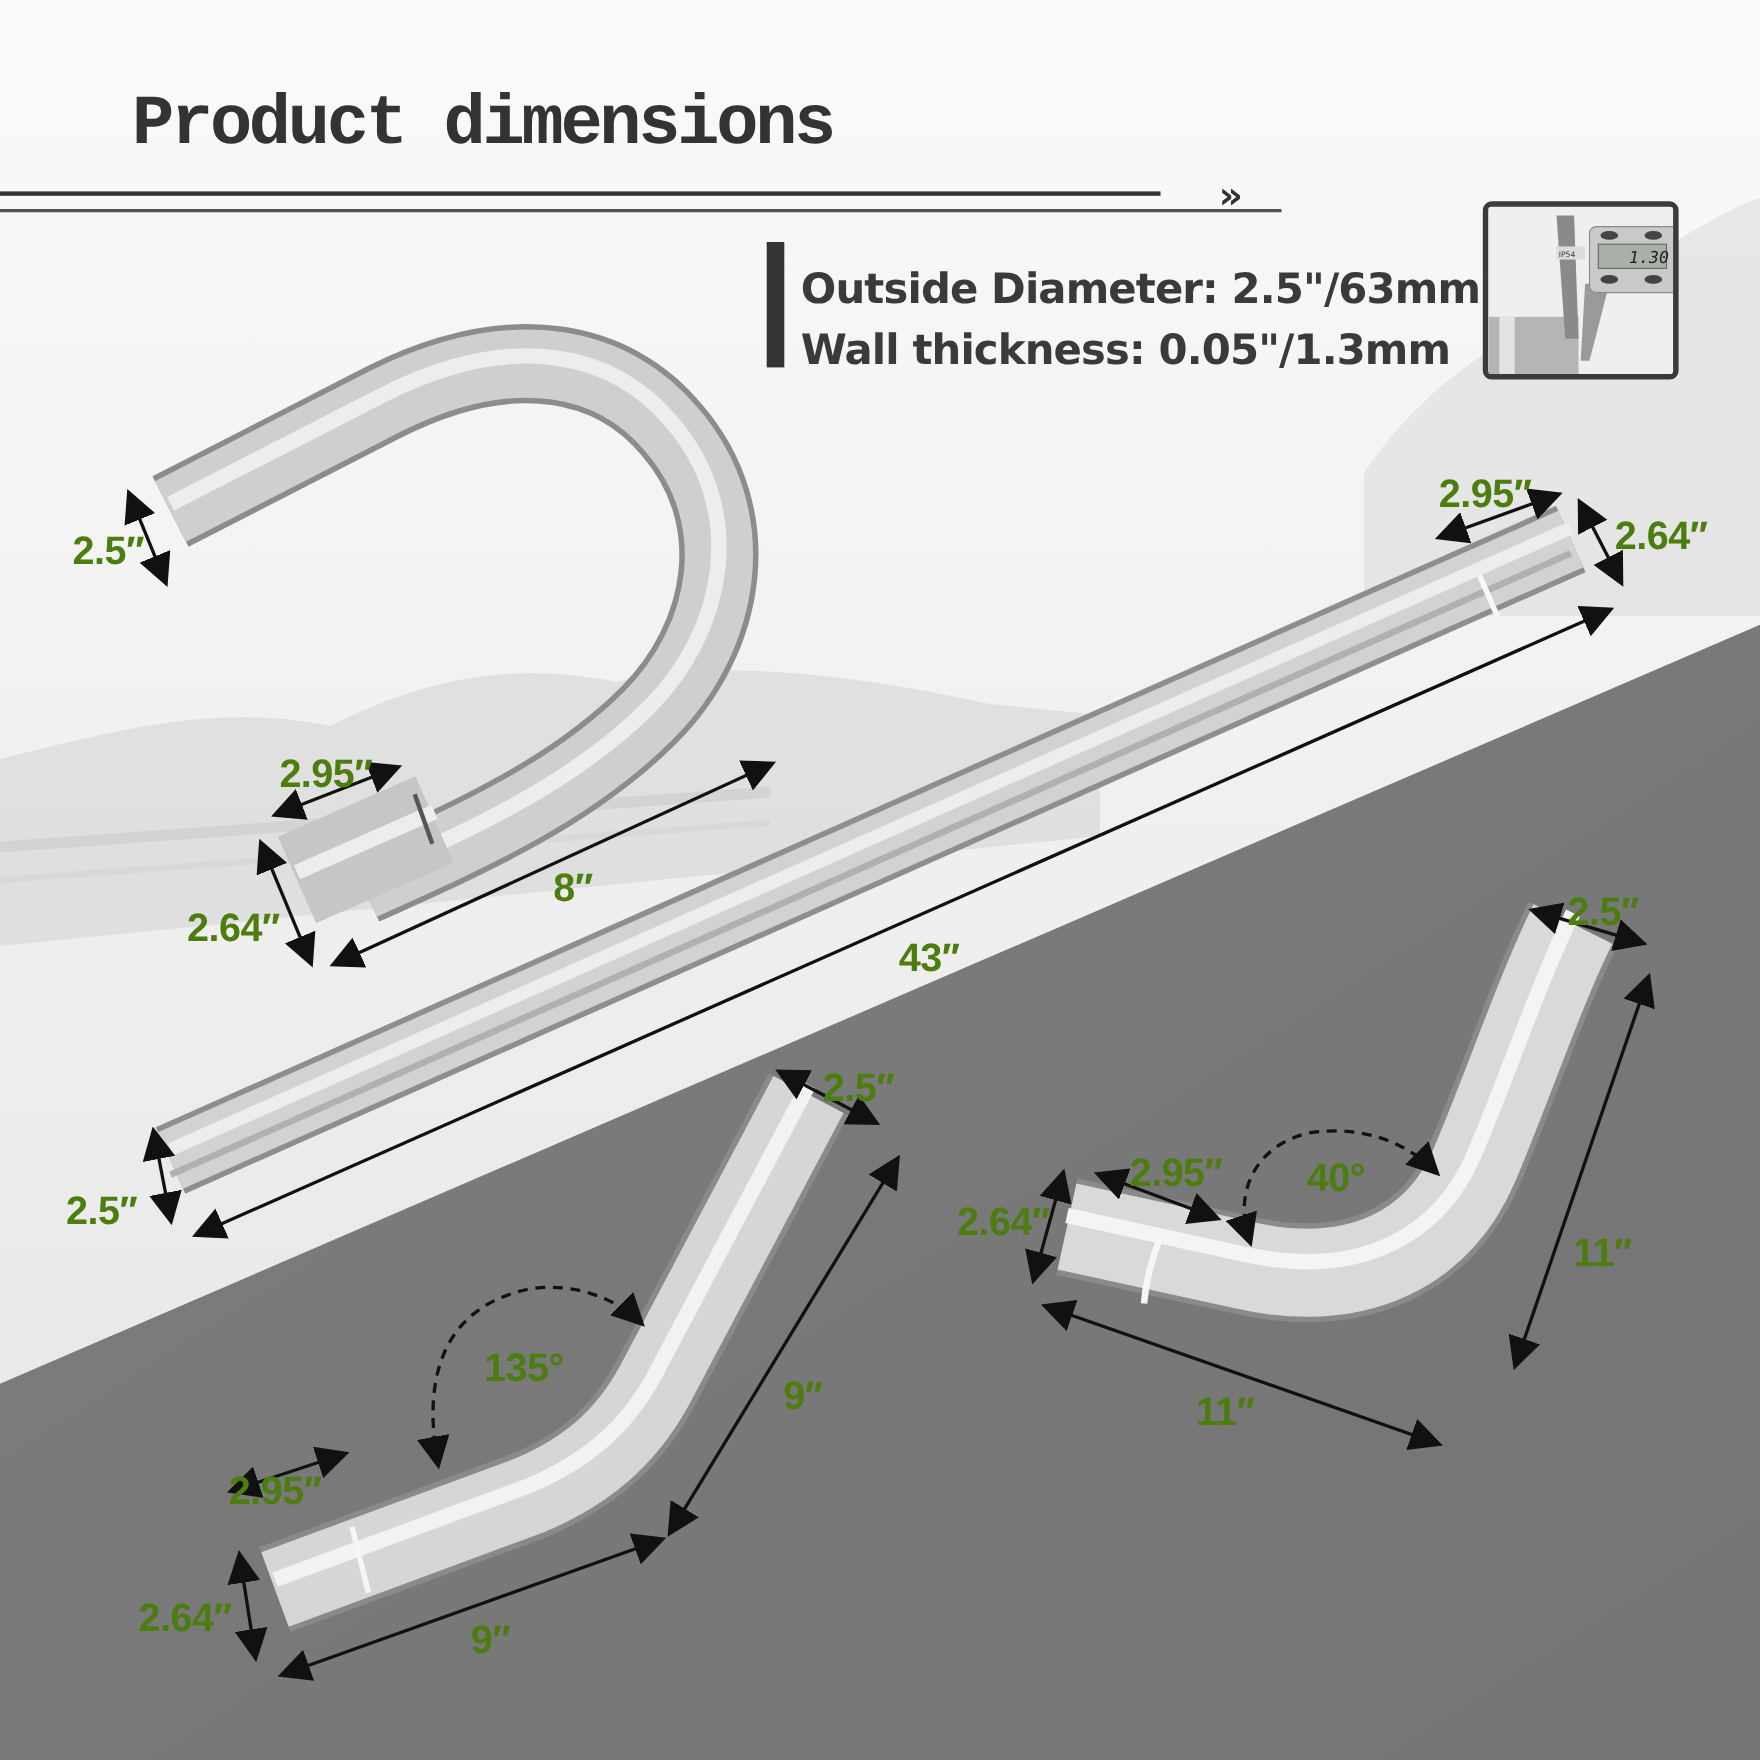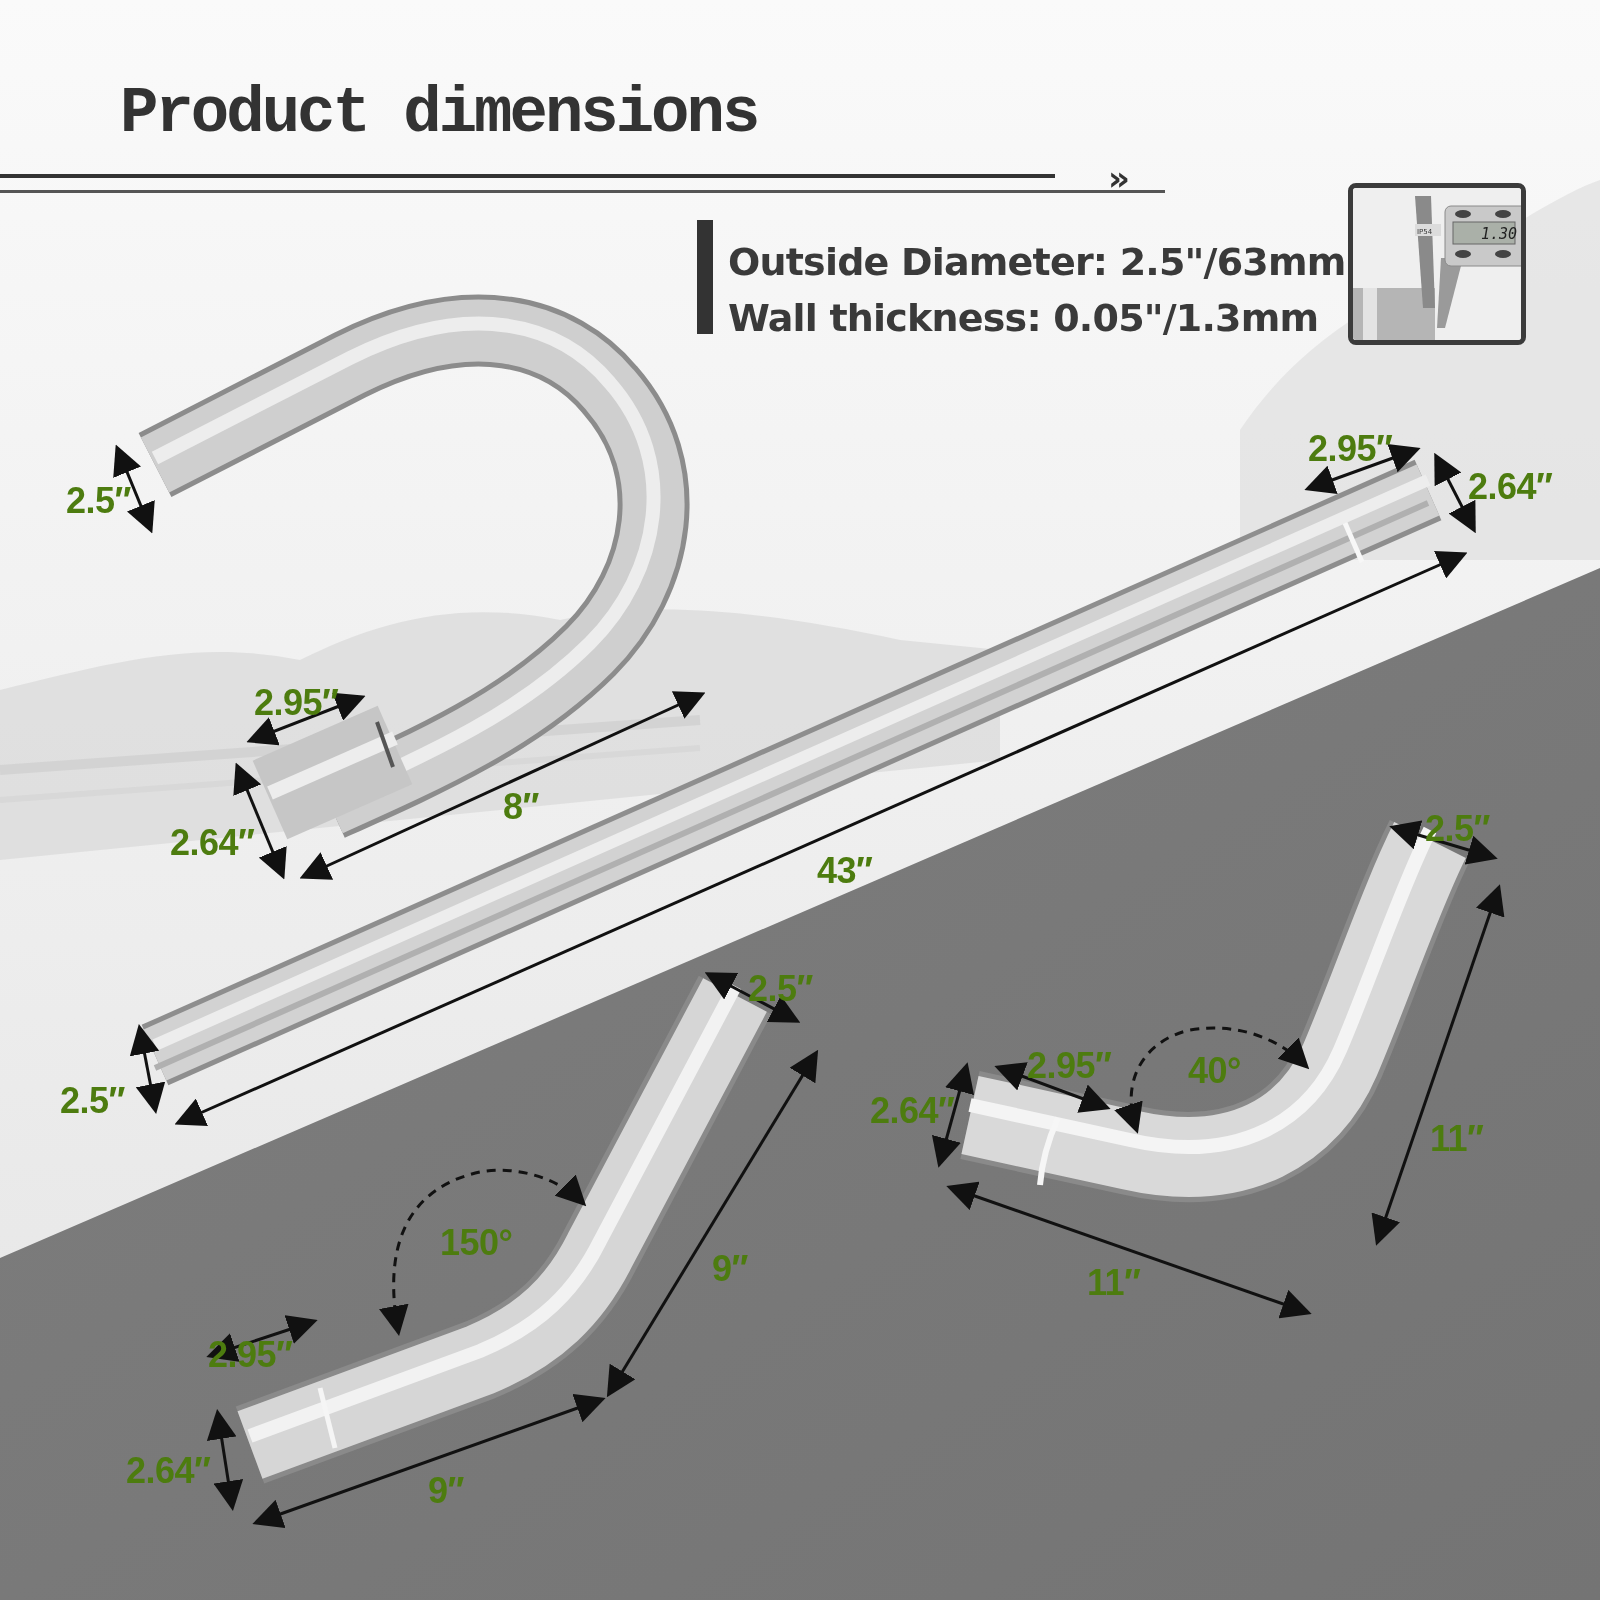--- a/index.html
+++ b/index.html
@@ -225,21 +225,21 @@
   <div class="label" style="left:254px;top:682px">2.95′′</div>
   <div class="label" style="left:170px;top:822px">2.64′′</div>
   <div class="label" style="left:503px;top:786px">8′′</div>
 
   <div class="label" style="left:1308px;top:428px">2.95′′</div>
   <div class="label" style="left:1468px;top:466px">2.64′′</div>
   <div class="label" style="left:817px;top:850px">43′′</div>
   <div class="label" style="left:60px;top:1080px">2.5′′</div>
 
   <div class="label" style="left:748px;top:968px">2.5′′</div>
-  <div class="label" style="left:440px;top:1222px">150°</div>
+  <div class="label" style="left:440px;top:1222px">135°</div>
   <div class="label" style="left:712px;top:1248px">9′′</div>
   <div class="label" style="left:208px;top:1334px">2.95′′</div>
   <div class="label" style="left:126px;top:1450px">2.64′′</div>
   <div class="label" style="left:428px;top:1470px">9′′</div>
 
   <div class="label" style="left:1425px;top:808px">2.5′′</div>
   <div class="label" style="left:1188px;top:1050px">40°</div>
   <div class="label" style="left:1027px;top:1045px">2.95′′</div>
   <div class="label" style="left:870px;top:1090px">2.64′′</div>
   <div class="label" style="left:1430px;top:1118px">11′′</div>

